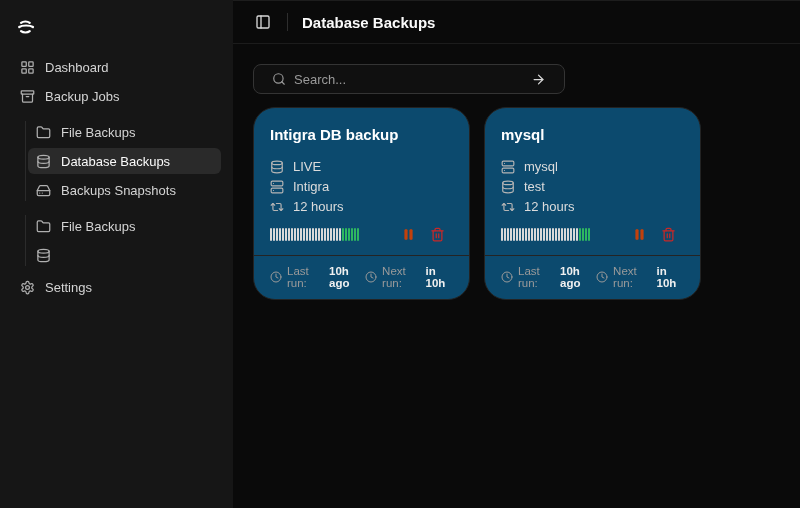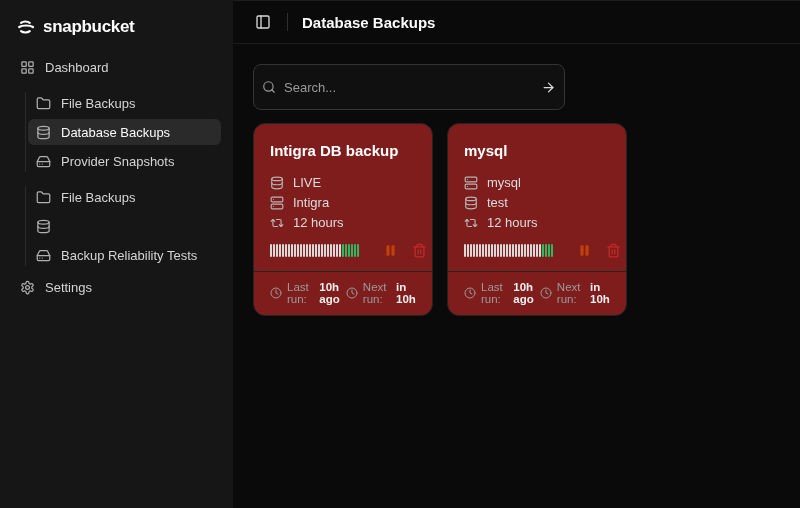--- a/index.html
+++ b/index.html
@@ -52,43 +52,43 @@
     padding:0 20px;
     border-bottom:1px solid #1c1c1c;
   }
   .topbar .icon-btn { color:#d8d8d8; background:none; border:none; cursor:pointer; padding:2px; }
   .topbar .vdiv { width:1px; height:18px; background:#2e2e2e; margin:0 14px; }
   .topbar-title { font-size:15px; font-weight:bold; color:#fafafa; }
 
   .content { padding:20px; }
 
   .searchbar {
-    width:312px; height:46px;
+    width:312px; height:30px;
     background:#101010;
     border:1px solid #343434;
     border-radius:8px;
     display:flex; align-items:center;
-    padding:0 8px;
+    padding:0 18px;
     gap:8px;
   }
   .searchbar input {
     flex:1; background:transparent; border:none; outline:none;
     color:#e5e5e5; font-size:13px; font-family:"Liberation Sans", sans-serif;
   }
   .searchbar input::placeholder { color:#9a9a9a; }
   .searchbar .search-icon { color:#9a9a9a; }
   .searchbar .go-icon { color:#d8d8d8; cursor:pointer; }
 
   
   .cards { display:flex; gap:14px; margin-top:13px; }
   .card {
-    width:180px;
-    background:#7f1d1d;
+    width:217px;
+    background:#0c4a6e;
     border:1px solid #232323;
-    border-radius:12px;
+    border-radius:22px;
     padding:14px 16px 0 16px;
   }
   .card-title { font-size:15px; font-weight:bold; color:#fff; margin:4px 0 16px 0; }
   .meta-row { display:flex; align-items:center; gap:9px; margin-bottom:5px; }
   .meta-row .meta-icon { color:#b5b5b5; }
   .meta-row .meta-text { font-size:13px; color:#dcdcdc; }
 
   .run-row { display:flex; align-items:center; margin-top:13px; }
   .ticks { display:flex; gap:1px; align-items:center; flex:1; }
   .tick { width:2px; height:13px; border-radius:1px; background:#d9d9d9; }
@@ -112,36 +112,45 @@
 
 <aside class="sidebar">
   <div class="logo-row">
     <span class="logo-mark">
       <svg width="22" height="22" viewBox="0 0 24 24" fill="none" stroke="currentColor" stroke-width="2.4" stroke-linecap="round">
         <path d="M5.5 7.5c2.5-2 7-2 9.5 0"></path>
         <path d="M3.5 12c3-2.2 12-2.2 15 0" transform="translate(0,0)"></path>
         <path d="M5.5 16.5c2.5 2 7 2 9.5 0"></path>
       </svg>
     </span>
-    <span class="logo-text">snapbucket</span>
   </div>
 
   <nav class="nav">
     <div class="nav-item">
       <span class="nav-icon">
         <svg width="15" height="15" viewBox="0 0 24 24" fill="none" stroke="currentColor" stroke-width="2" stroke-linecap="round" stroke-linejoin="round">
             <rect x="3" y="3" width="7" height="7" rx="1"></rect>
             <rect x="14" y="3" width="7" height="7" rx="1"></rect>
             <rect x="14" y="14" width="7" height="7" rx="1"></rect>
             <rect x="3" y="14" width="7" height="7" rx="1"></rect>
           </svg>
       </span>
       <span>Dashboard</span>
     </div>
 
+    <div class="nav-item">
+      <span class="nav-icon">
+        <svg width="15" height="15" viewBox="0 0 24 24" fill="none" stroke="currentColor" stroke-width="2" stroke-linecap="round" stroke-linejoin="round">
+            <rect x="2" y="3" width="20" height="5" rx="1"></rect>
+            <path d="M4 8v11a2 2 0 0 0 2 2h12a2 2 0 0 0 2-2V8"></path>
+            <path d="M10 12h4"></path>
+          </svg>
+      </span>
+      <span>Backup Jobs</span>
+    </div>
 
     <div class="nav-group">
       <div class="guide"></div>
       <div class="nav-item">
         <span class="nav-icon">
           <svg width="15" height="15" viewBox="0 0 24 24" fill="none" stroke="currentColor" stroke-width="2" stroke-linecap="round" stroke-linejoin="round">
               <path d="M20 20a2 2 0 0 0 2-2V8a2 2 0 0 0-2-2h-7.9a2 2 0 0 1-1.69-.9L9.6 3.9A2 2 0 0 0 7.93 3H4a2 2 0 0 0-2 2v13a2 2 0 0 0 2 2Z"></path>
             </svg>
         </span>
         <span>File Backups</span>
@@ -158,21 +167,21 @@
       </div>
       <div class="nav-item">
         <span class="nav-icon">
           <svg width="15" height="15" viewBox="0 0 24 24" fill="none" stroke="currentColor" stroke-width="2" stroke-linecap="round" stroke-linejoin="round">
               <line x1="22" x2="2" y1="12" y2="12"></line>
               <path d="M5.45 5.11 2 12v6a2 2 0 0 0 2 2h16a2 2 0 0 0 2-2v-6l-3.45-6.89A2 2 0 0 0 16.76 4H7.24a2 2 0 0 0-1.79 1.11z"></path>
               <line x1="6" x2="6.01" y1="16" y2="16"></line>
               <line x1="10" x2="10.01" y1="16" y2="16"></line>
             </svg>
         </span>
-        <span>Provider Snapshots</span>
+        <span>Backups Snapshots</span>
       </div>
     </div>
 
 
     <div class="nav-group">
       <div class="guide"></div>
       <div class="nav-item">
         <span class="nav-icon">
           <svg width="15" height="15" viewBox="0 0 24 24" fill="none" stroke="currentColor" stroke-width="2" stroke-linecap="round" stroke-linejoin="round">
               <path d="M20 20a2 2 0 0 0 2-2V8a2 2 0 0 0-2-2h-7.9a2 2 0 0 1-1.69-.9L9.6 3.9A2 2 0 0 0 7.93 3H4a2 2 0 0 0-2 2v13a2 2 0 0 0 2 2Z"></path>
@@ -181,31 +190,20 @@
         <span>File Backups</span>
       </div>
       <div class="nav-item">
         <span class="nav-icon">
           <svg width="15" height="15" viewBox="0 0 24 24" fill="none" stroke="currentColor" stroke-width="2" stroke-linecap="round" stroke-linejoin="round">
               <ellipse cx="12" cy="5" rx="9" ry="3"></ellipse>
               <path d="M3 5v14a9 3 0 0 0 18 0V5"></path>
               <path d="M3 12a9 3 0 0 0 18 0"></path>
             </svg>
         </span>
-      </div>
-      <div class="nav-item">
-        <span class="nav-icon">
-          <svg width="15" height="15" viewBox="0 0 24 24" fill="none" stroke="currentColor" stroke-width="2" stroke-linecap="round" stroke-linejoin="round">
-              <line x1="22" x2="2" y1="12" y2="12"></line>
-              <path d="M5.45 5.11 2 12v6a2 2 0 0 0 2 2h16a2 2 0 0 0 2-2v-6l-3.45-6.89A2 2 0 0 0 16.76 4H7.24a2 2 0 0 0-1.79 1.11z"></path>
-              <line x1="6" x2="6.01" y1="16" y2="16"></line>
-              <line x1="10" x2="10.01" y1="16" y2="16"></line>
-            </svg>
-        </span>
-        <span>Backup Reliability Tests</span>
       </div>
     </div>
 
     <div class="nav-item">
       <span class="nav-icon">
         <svg width="15" height="15" viewBox="0 0 24 24" fill="none" stroke="currentColor" stroke-width="2" stroke-linecap="round" stroke-linejoin="round">
             <path d="M12.22 2h-.44a2 2 0 0 0-2 2v.18a2 2 0 0 1-1 1.73l-.43.25a2 2 0 0 1-2 0l-.15-.08a2 2 0 0 0-2.73.73l-.22.38a2 2 0 0 0 .73 2.73l.15.1a2 2 0 0 1 1 1.72v.51a2 2 0 0 1-1 1.74l-.15.09a2 2 0 0 0-.73 2.73l.22.38a2 2 0 0 0 2.73.73l.15-.08a2 2 0 0 1 2 0l.43.25a2 2 0 0 1 1 1.73V20a2 2 0 0 0 2 2h.44a2 2 0 0 0 2-2v-.18a2 2 0 0 1 1-1.73l.43-.25a2 2 0 0 1 2 0l.15.08a2 2 0 0 0 2.73-.73l.22-.39a2 2 0 0 0-.73-2.73l-.15-.08a2 2 0 0 1-1-1.74v-.5a2 2 0 0 1 1-1.74l.15-.09a2 2 0 0 0 .73-2.73l-.22-.38a2 2 0 0 0-2.73-.73l-.15.08a2 2 0 0 1-2 0l-.43-.25a2 2 0 0 1-1-1.73V4a2 2 0 0 0-2-2z"></path>
             <circle cx="12" cy="12" r="3"></circle>
           </svg>
       </span>

